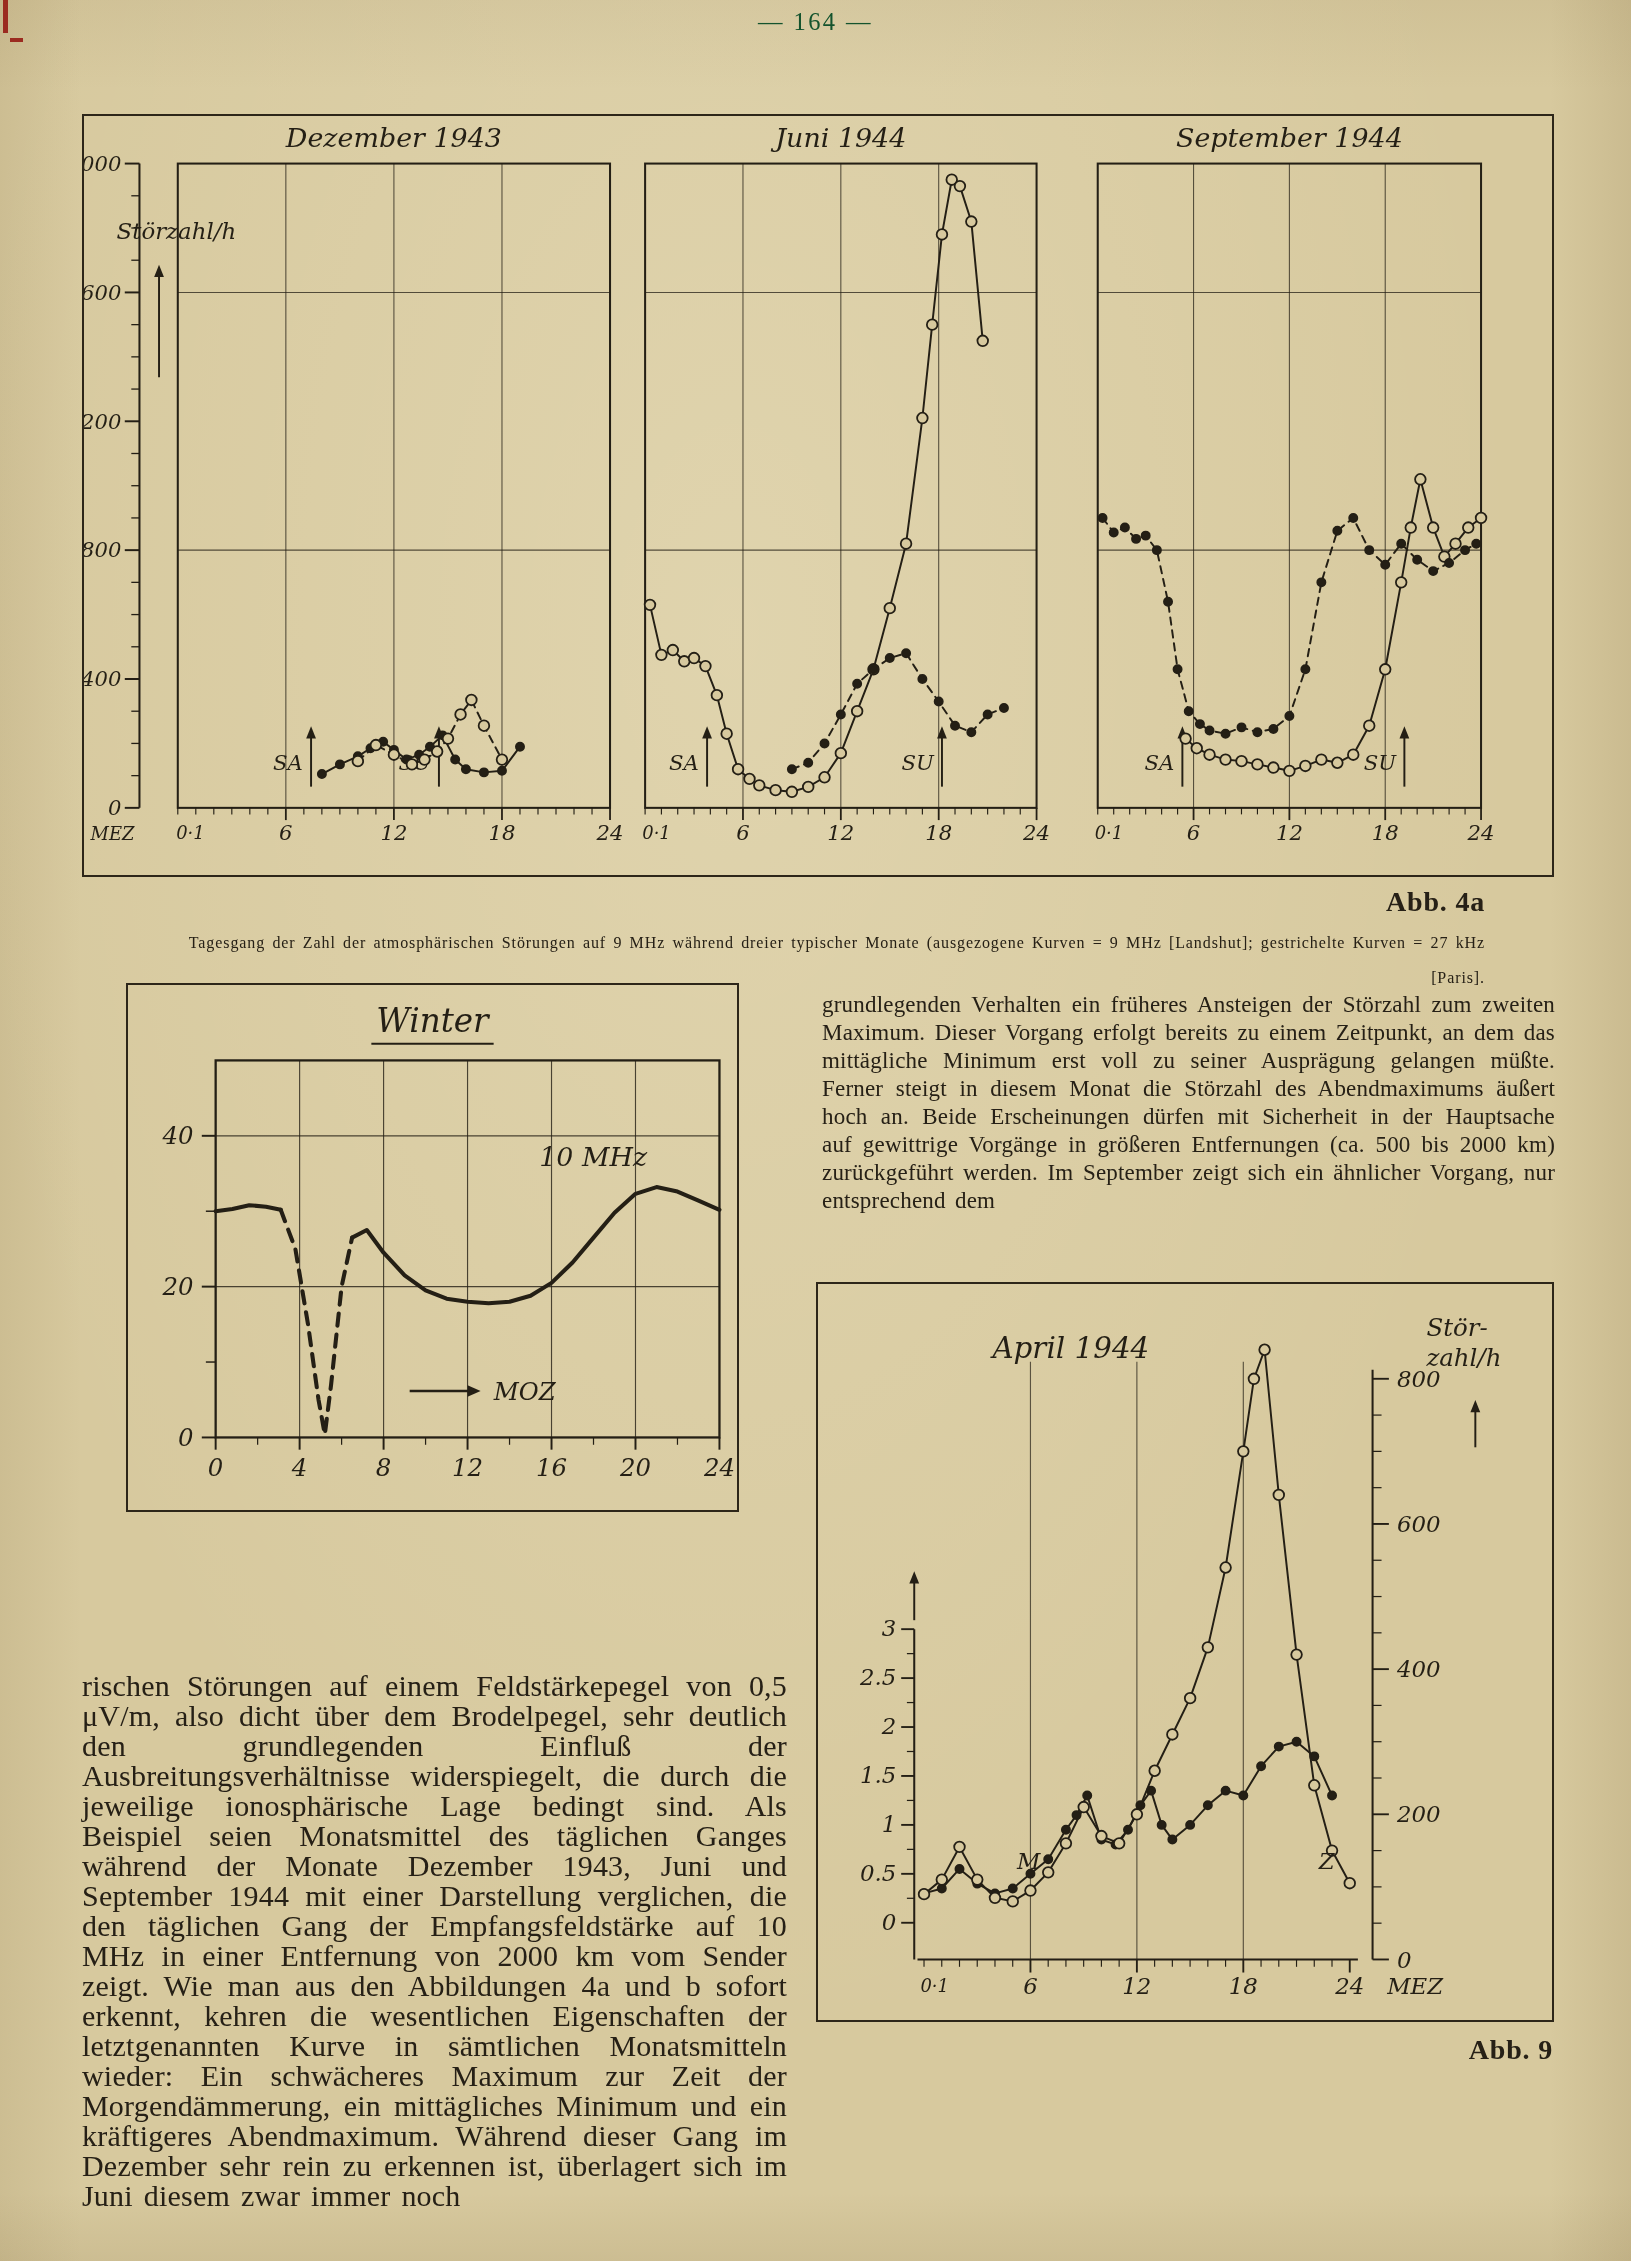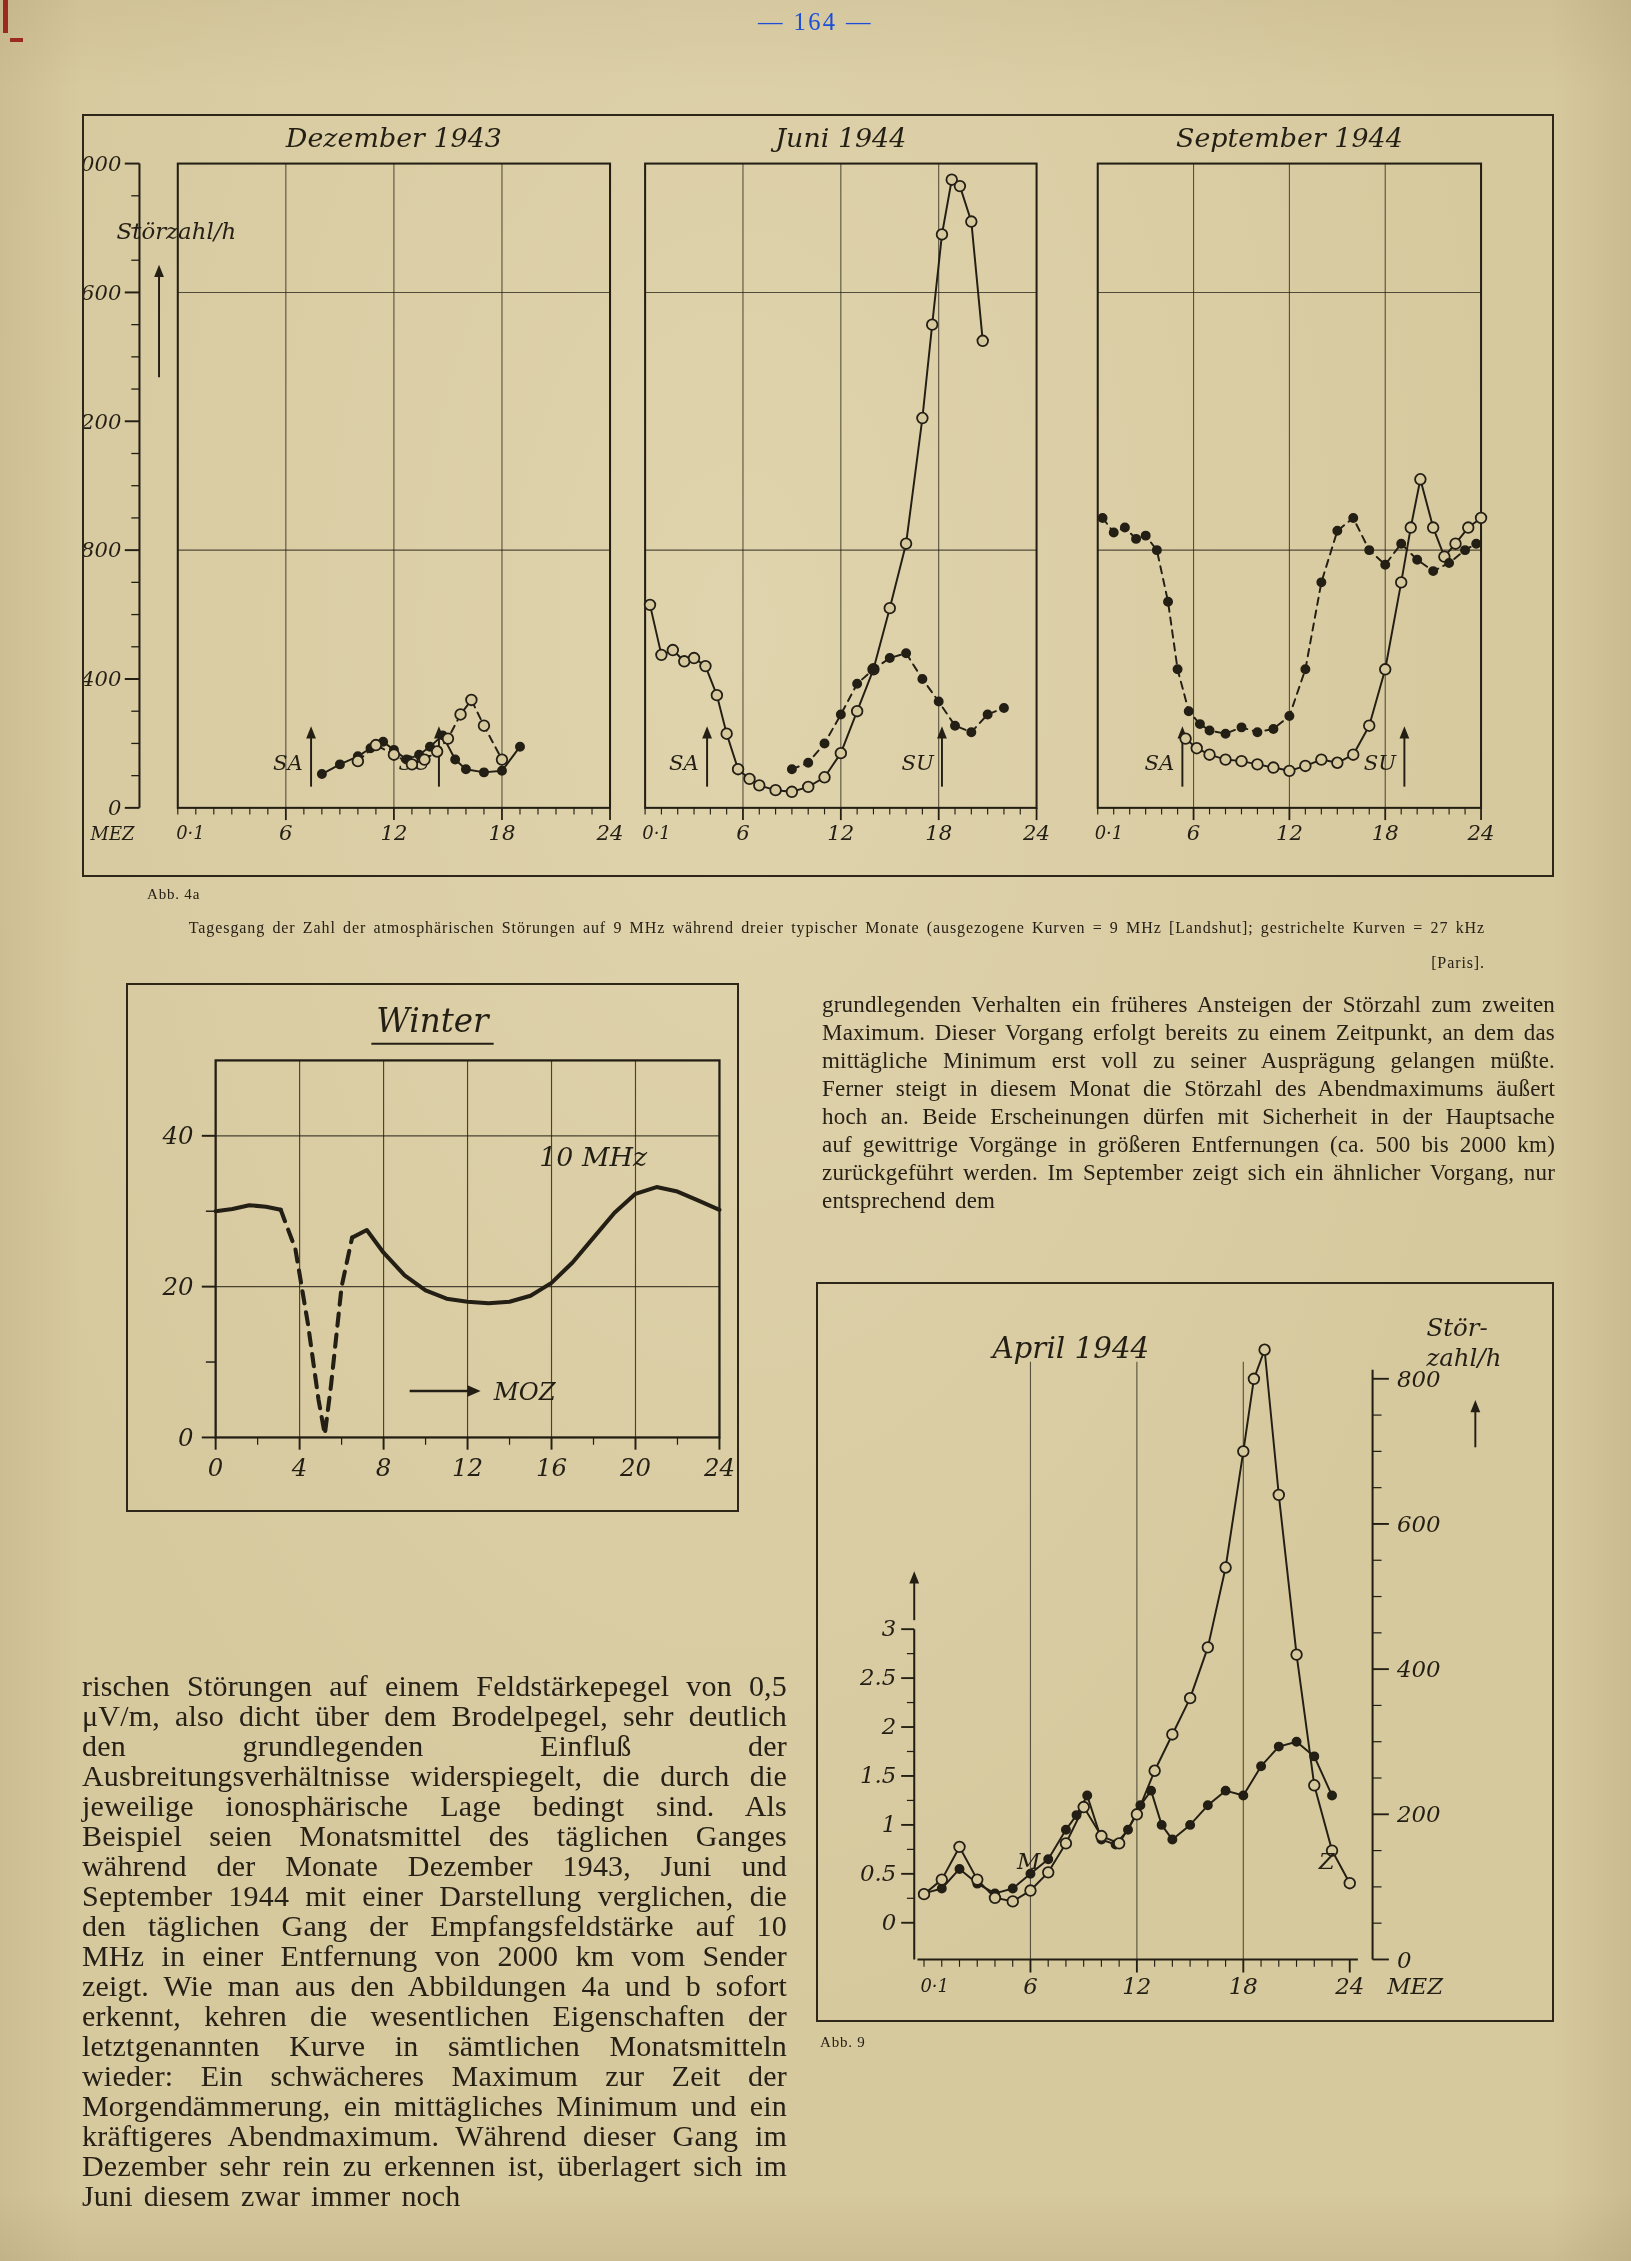--- a/index.html
+++ b/index.html
@@ -8,34 +8,34 @@
     background-color:#d7c99e;
     background-image:
       radial-gradient(ellipse at 45% 28%, rgba(255,250,228,0.22), rgba(0,0,0,0) 62%),
       linear-gradient(to right, rgba(110,85,40,0.10), rgba(0,0,0,0) 5%, rgba(0,0,0,0) 95%, rgba(110,85,40,0.12)),
       linear-gradient(to bottom, rgba(110,85,40,0.07), rgba(0,0,0,0) 4%, rgba(0,0,0,0) 97%, rgba(110,85,40,0.10));
     font-family:"Liberation Serif", serif;
     color:#262016;
   }
   .page-number{
     position:absolute;top:8.2px;left:0;width:100%;text-align:center;
-    font-size:24.5px;letter-spacing:2.4px;color:#1d4ed8;
+    font-size:24.5px;letter-spacing:2.4px;color:#14532d;
   }
   .scan-mark{position:absolute;background:#9b2b20;}
   .mark1{left:3.3px;top:0;width:4.9px;height:33px;}
   .mark2{left:9.8px;top:38px;width:13px;height:4.1px;}
   .figure{position:absolute;border:2.4px solid #2d2619;}
   .fig4a{left:82px;top:114px;width:1468px;height:759px;}
   .fig4b{left:126px;top:983px;width:609px;height:525px;}
   .fig5{left:816px;top:1282px;width:734px;height:736px;}
   .caption{position:absolute;color:#262016;}
   .caption-4a{left:147px;top:886px;width:1338px;text-align:center;}
   .caption-4b{left:82px;top:1522px;width:685px;}
   .caption-5{left:820px;top:2034px;width:733px;}
-  .cap-label{font-size:15px;font-weight:normal;text-align:left;margin:0 0 6.5px 0;letter-spacing:0.8px;}
+  .cap-label{font-size:28px;font-weight:bold;text-align:right;margin:0 0 6.5px 0;letter-spacing:0.8px;}
   .cap-text{font-size:16px;line-height:35px;letter-spacing:0.9px;word-spacing:2.4px;text-align:right;}
   .cap-text-just{font-size:20px;line-height:24.5px;letter-spacing:0.7px;word-spacing:1.6px;text-align:justify;text-indent:16.3px;margin:0;}
   .cap-text-left{font-size:20px;line-height:24.5px;letter-spacing:0.5px;margin:0;text-indent:14.7px;}
   .bodytext{
     position:absolute;text-align:justify;
     letter-spacing:0.2px;word-spacing:3.3px;margin-top:20px;
   }
   .left-col{left:82px;top:1651px;width:705px;font-size:30px;line-height:30px;}
   .right-col{left:822px;top:971px;width:733px;font-size:23px;line-height:28px;}
   svg{display:block;}

